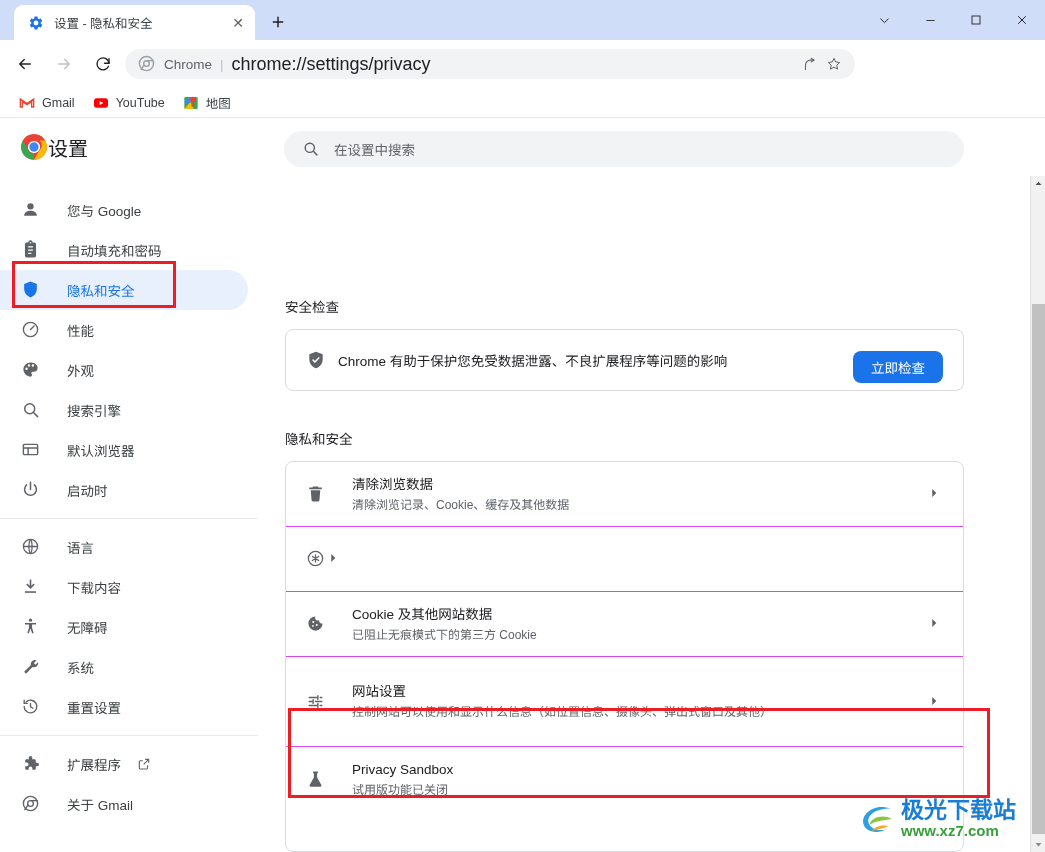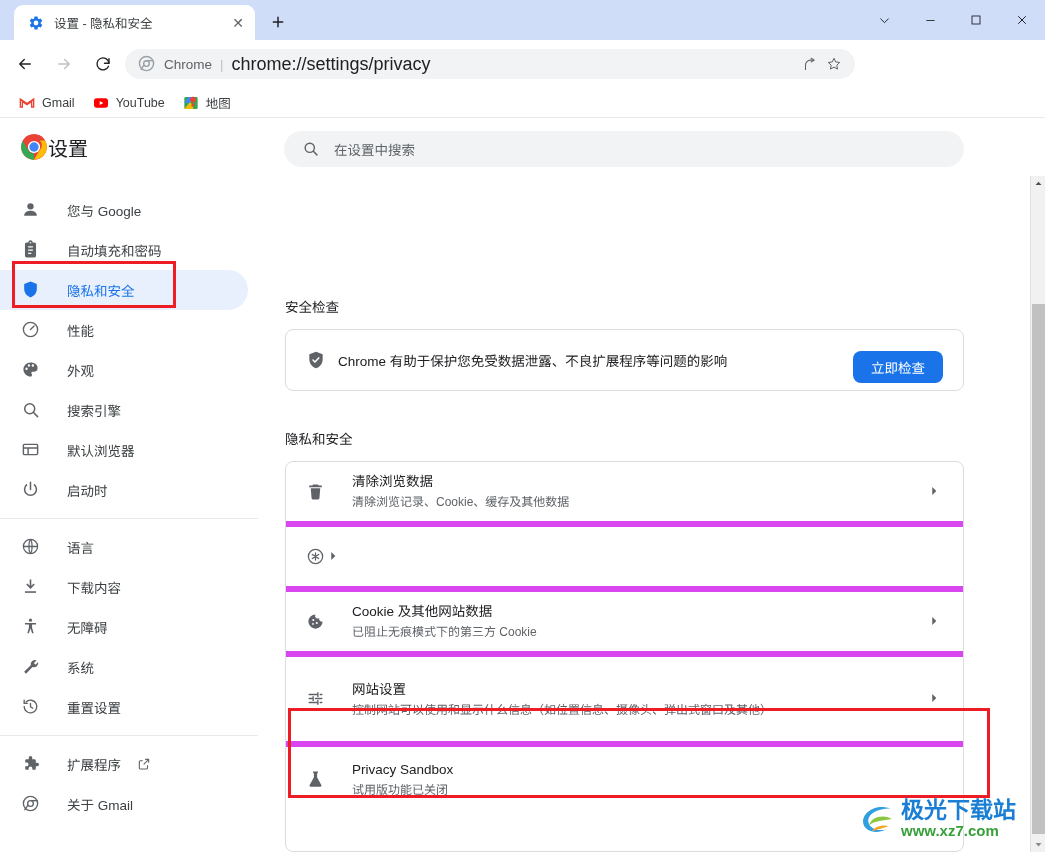--- a/index.html
+++ b/index.html
@@ -164,21 +164,21 @@
     height: 32px; padding: 0 18px; font-size: 13.5px;
     display: flex; align-items: center; justify-content: center; margin-top: 14px;
   }
 
   .priv-card {
     position: absolute; left: 27px; top: 285px; width: 679px; height: 391px;
     overflow: hidden;
   }
   .row {
     display: flex; align-items: center; height: 65px; padding: 0 20px;
-    border-bottom: 6px solid #d946ef; position: relative;
+    border-bottom: 1px solid #d946ef; position: relative;
   }
   .row:last-child { border-bottom: none; }
   .row-ico { width: 20px; height: 20px; flex: 0 0 20px; color: #5f6368; }
   .row-txt { margin-left: 26px; flex: 1 1 auto; min-width: 0; }
   .row-title { font-size: 13.5px; color: #202124; line-height: 19px; }
   .row-sub { font-size: 12px; color: #5f6368; line-height: 18px; margin-top: 2px; }
   .row-arrow { width: 16px; height: 16px; flex: 0 0 16px; color: #5f6368; }
 
   
   .scrollbar {

